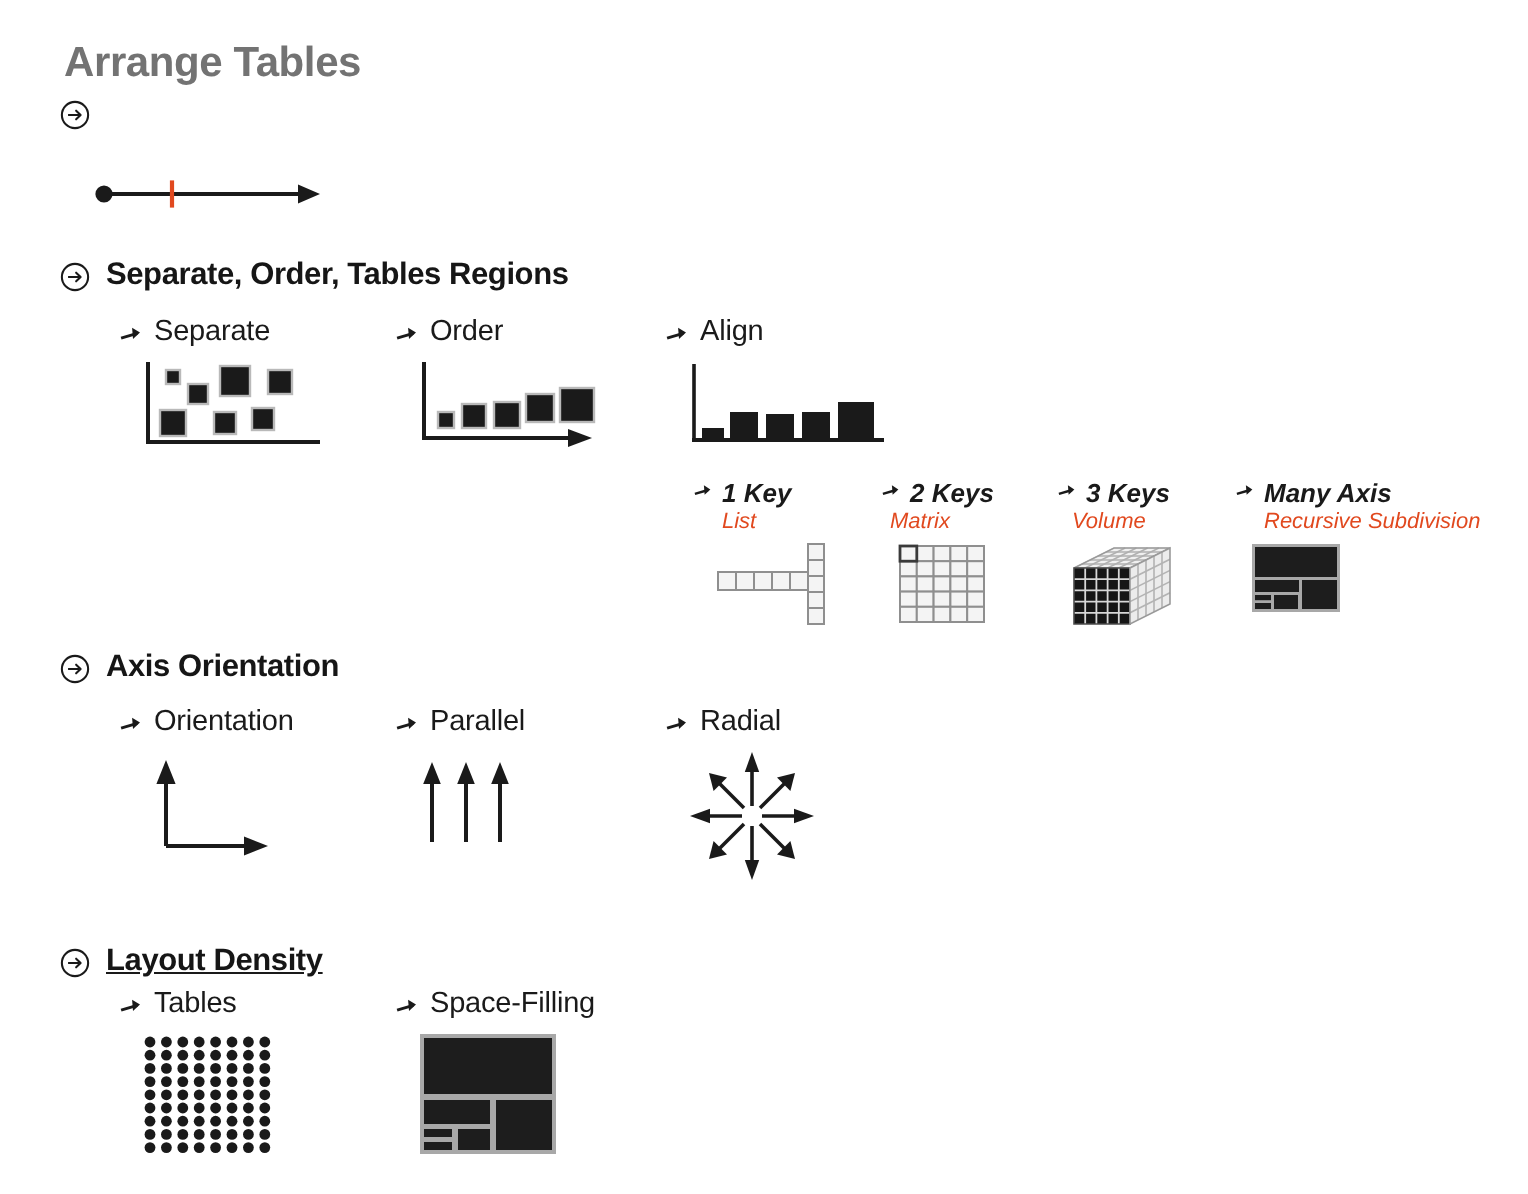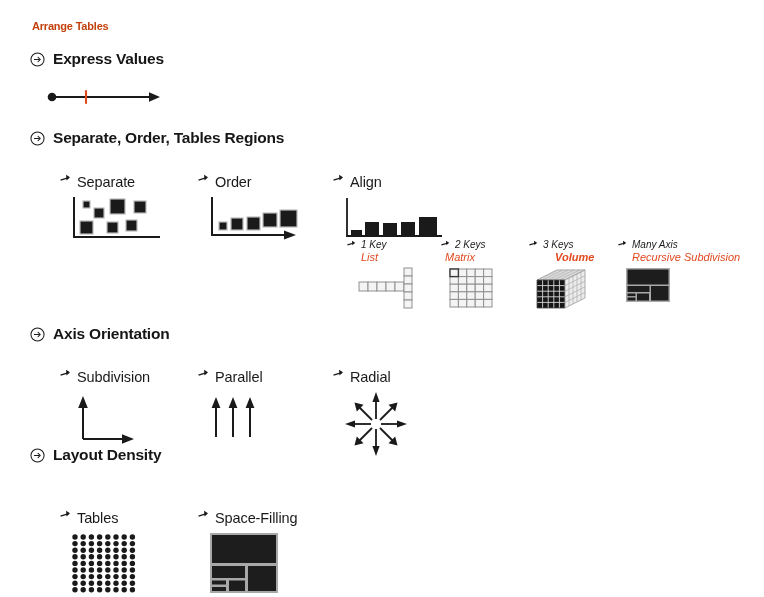--- a/index.html
+++ b/index.html
@@ -14,23 +14,23 @@
     font-family: "Liberation Sans", sans-serif;
     color: #1a1a1a;
     overflow: hidden;
   }
 
   
   .page-title {
     position: absolute;
     left: 32px;
     top: 20px;
-    font-size: 11px;
+    font-size: 21px;
     font-weight: bold;
-    color: #c2410c;
+    color: #737373;
     letter-spacing: -0.2px;
   }
 
   
   .section-head {
     position: absolute;
     display: flex;
     align-items: center;
     gap: 8px;
   }
@@ -46,24 +46,23 @@
     flex: 0 0 15px;
     display: block;
   }
 
   
   .sub-item {
     position: absolute;
   }
   .sub-head {
     display: flex;
-    align-items: flex-start;
+    align-items: flex-end;
     gap: 6px;
     white-space: nowrap;
-    margin-top: 16px;
   }
   .sub-head .label {
     font-size: 14.5px;
     font-weight: normal;
     color: #1a1a1a;
     letter-spacing: -0.1px;
   }
   .arrow-glyph {
     width: 11px;
     height: 11px;
@@ -75,23 +74,23 @@
   .key-col {
     position: absolute;
   }
   .key-head {
     display: flex;
     align-items: center;
     gap: 5px;
     white-space: nowrap;
   }
   .key-head .label {
-    font-size: 10px;
+    font-size: 13px;
     font-style: italic;
-    font-weight: normal;
+    font-weight: bold;
     color: #1a1a1a;
   }
   .key-sub {
     font-size: 11px;
     font-style: italic;
     color: #e1491f;
     white-space: nowrap;
     margin-top: 1px;
   }
   .key-art {
@@ -105,21 +104,20 @@
 <body>
 
 <div class="page-title">Arrange Tables</div>
 
 <div class="section-head" style="left:30px; top:50px;">
   <svg class="circ-arrow" viewBox="0 0 16 16">
     <circle cx="8" cy="8" r="7" fill="none" stroke="#1a1a1a" stroke-width="1.1"></circle>
     <path d="M4.3 8 H10.4" stroke="#1a1a1a" stroke-width="1.1" fill="none"></path>
     <path d="M8.6 5.7 L11 8 L8.6 10.3" fill="none" stroke="#1a1a1a" stroke-width="1.1" stroke-linecap="round" stroke-linejoin="round"></path>
   </svg>
-  <span class="label">Express Values</span>
 </div>
 
 <div class="art" style="left:46px; top:86px;">
   <svg width="120" height="22" viewBox="0 0 120 22">
     <circle cx="6" cy="11" r="4.3" fill="#1a1a1a"></circle>
     <path d="M6 11 H106" stroke="#1a1a1a" stroke-width="2.1"></path>
     <path d="M103 6.2 L114 11 L103 15.8 Z" fill="#1a1a1a"></path>
     <path d="M40 4.2 V17.8" stroke="#e1491f" stroke-width="2.1"></path>
   </svg>
 </div>
@@ -278,21 +276,21 @@
 </div>
 
 <div class="key-col" style="left:529px; top:239px;">
   <div class="key-head">
     <svg class="arrow-glyph" style="width:9px;height:9px;flex:0 0 9px;" viewBox="0 0 12 12">
       <path d="M0.6 6.6 L9.4 4.0" stroke="#1a1a1a" stroke-width="1.7" fill="none"></path>
       <path d="M6.6 0.9 L10.9 3.6 L7.1 7.1 Z" fill="#1a1a1a"></path>
     </svg>
     <span class="label">3 Keys</span>
   </div>
-  <div class="key-sub" style="margin-left:26px;font-weight:bold;">Volume</div>
+  <div class="key-sub" style="margin-left:7px;">Volume</div>
   <div class="key-art" style="margin-left:6px;">
     <svg width="56" height="46" viewBox="0 0 56 46">
 
       <g>
         <polygon points="2,12 22,2 50,2 30,12" fill="#f0f0f0" stroke="#c9c9c9" stroke-width="0.5"></polygon>
         <g stroke="#b0b0b0" stroke-width="0.7" fill="none">
           <path d="M6,10 L34,10"></path>
             <path d="M10,8 L38,8"></path>
             <path d="M14,6 L42,6"></path>
             <path d="M18,4 L46,4"></path>
@@ -367,21 +365,21 @@
   </svg>
   <span class="label">Axis Orientation</span>
 </div>
 
 <div class="sub-item" style="left:60px; top:353px;">
   <div class="sub-head">
     <svg class="arrow-glyph" viewBox="0 0 12 12">
       <path d="M0.6 6.6 L9.4 4.0" stroke="#1a1a1a" stroke-width="1.5" fill="none"></path>
       <path d="M6.6 0.9 L10.9 3.6 L7.1 7.1 Z" fill="#1a1a1a"></path>
     </svg>
-    <span class="label">Subdivision</span>
+    <span class="label">Orientation</span>
   </div>
   <div style="margin-top:8px; margin-left:15px;">
     <svg width="70" height="50" viewBox="0 0 70 50">
       <path d="M8 46 V12" stroke="#1a1a1a" stroke-width="2"></path>
       <path d="M3.2 15 L8 3 L12.8 15 Z" fill="#1a1a1a"></path>
       <path d="M8 46 H50" stroke="#1a1a1a" stroke-width="2"></path>
       <path d="M47 41.2 L59 46 L47 50.8 Z" fill="#1a1a1a"></path>
     </svg>
   </div>
 </div>
@@ -441,21 +439,21 @@
         <path d="M39 38 L52 51" fill="none"></path>
           <path d="M47.5 53.2 L56.5 55.5 L54.2 46.5 Z" stroke="none"></path>
 
         <path d="M31 38 L18 51" fill="none"></path>
           <path d="M22.5 53.2 L13.5 55.5 L15.8 46.5 Z" stroke="none"></path>
       </g>
     </svg>
   </div>
 </div>
 
-<div class="section-head" style="left:30px; top:446px;">
+<div class="section-head" style="left:30px; top:472px;text-decoration:underline;">
   <svg class="circ-arrow" viewBox="0 0 16 16">
     <circle cx="8" cy="8" r="7" fill="none" stroke="#1a1a1a" stroke-width="1.1"></circle>
     <path d="M4.3 8 H10.4" stroke="#1a1a1a" stroke-width="1.1" fill="none"></path>
     <path d="M8.6 5.7 L11 8 L8.6 10.3" fill="none" stroke="#1a1a1a" stroke-width="1.1" stroke-linecap="round" stroke-linejoin="round"></path>
   </svg>
   <span class="label">Layout Density</span>
 </div>
 
 <div class="sub-item" style="left:60px; top:494px;">
   <div class="sub-head">

